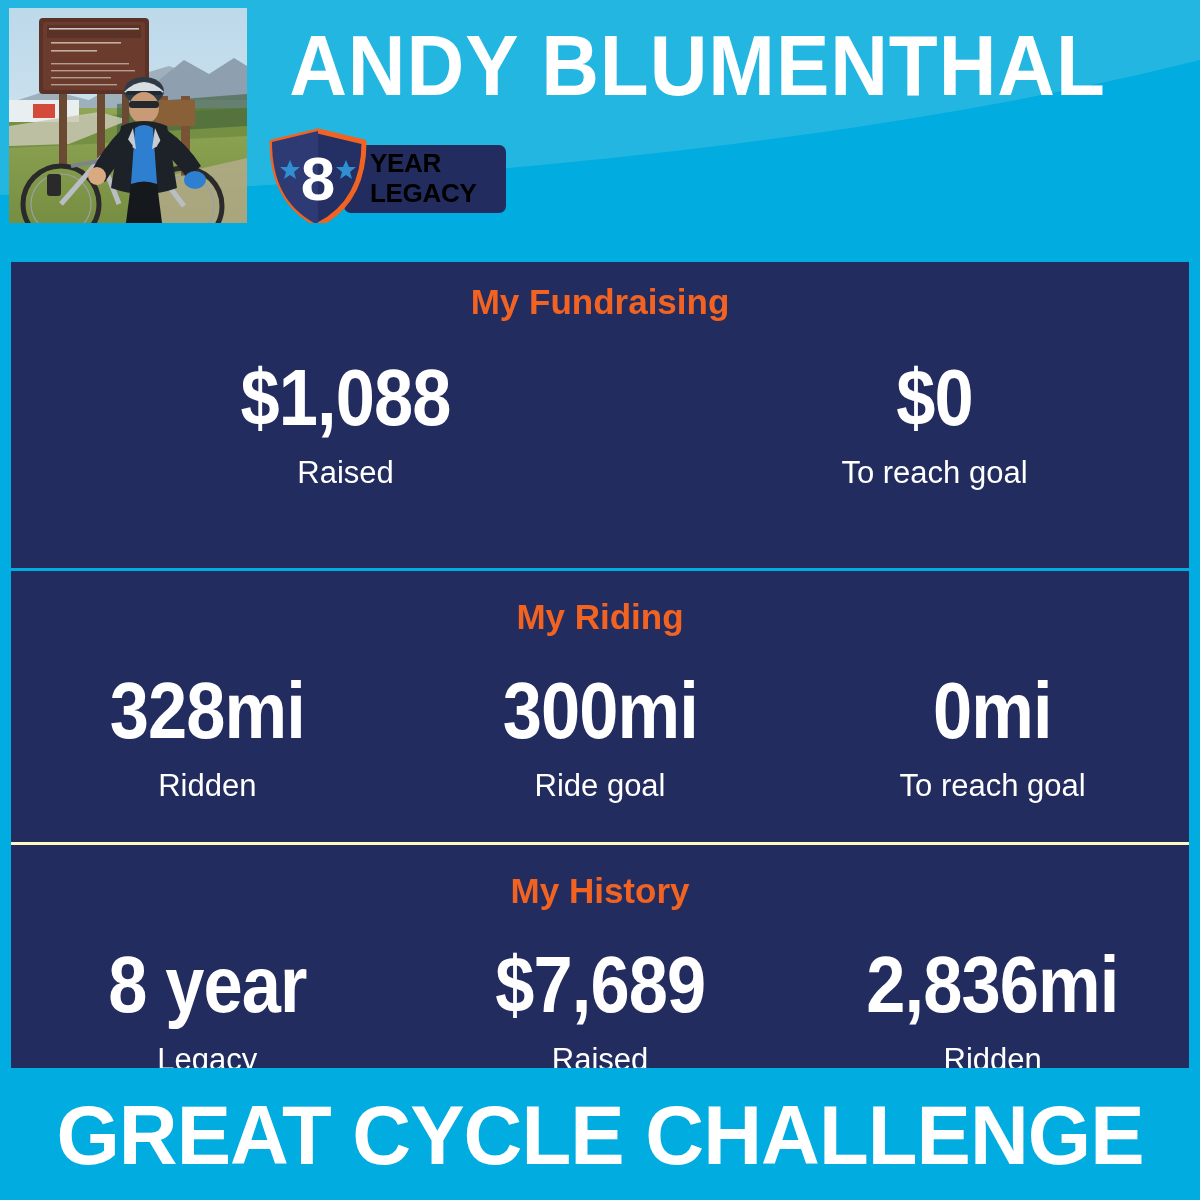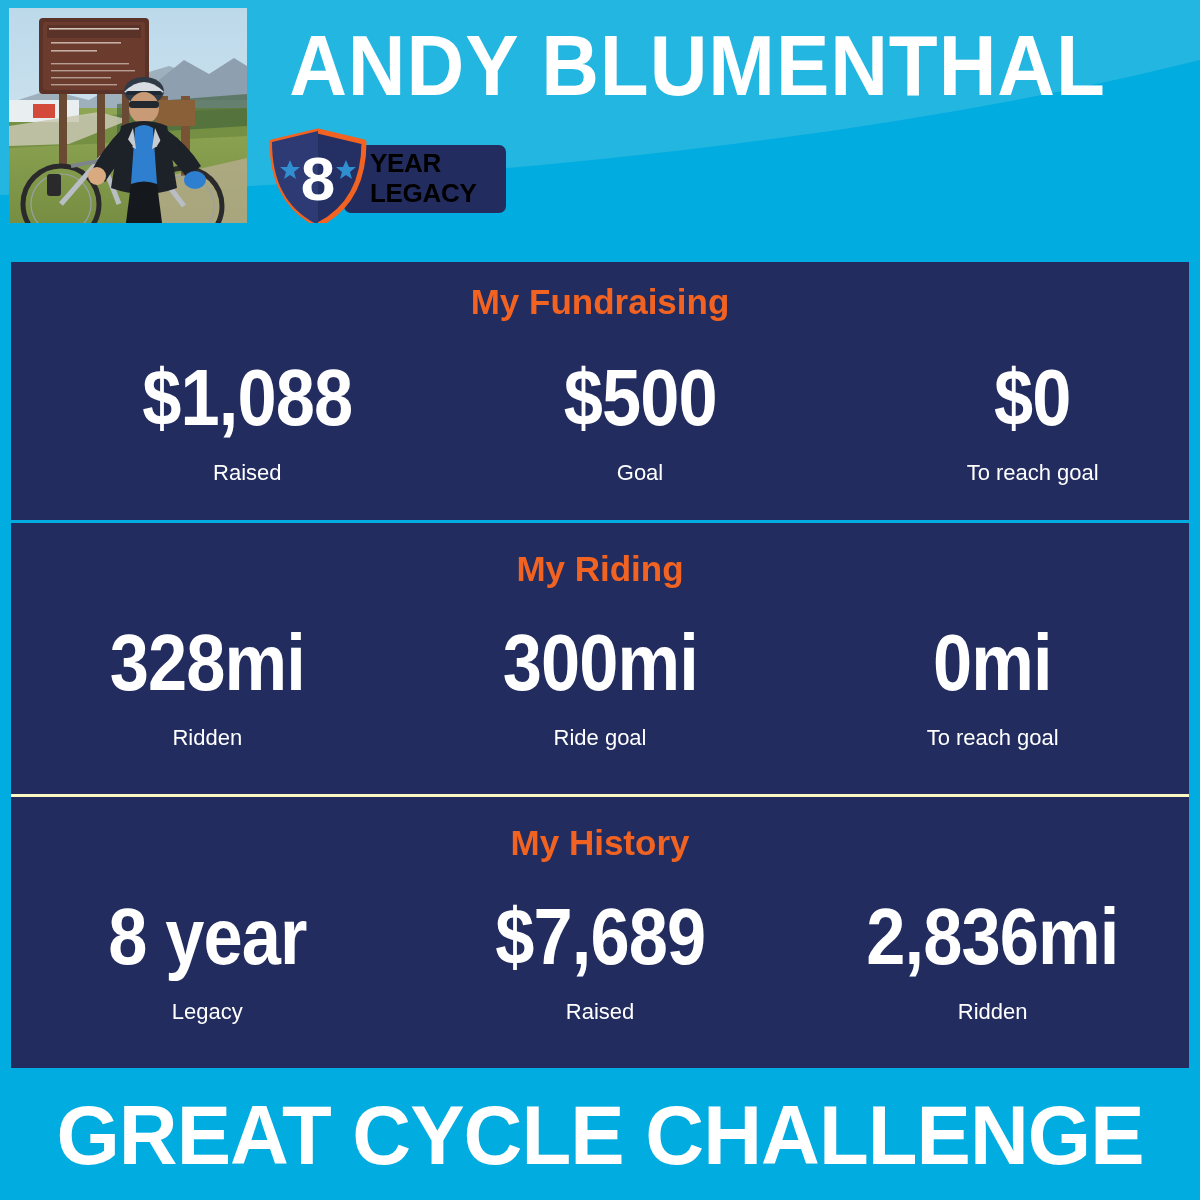--- a/index.html
+++ b/index.html
@@ -113,21 +113,21 @@
     width: 1178px;
     height: 806px;
     background: #222c5f;
   }
   .stats-section {
     position: relative;
     width: 100%;
     box-sizing: border-box;
   }
   .sec-fund   { height: 258px; }
-  .sec-ride   { height: 274px; border-top: 3px solid #00ace0; }
+  .sec-ride   { height: 274px; border-top: 3px solid #00ace0; margin-top: 48px; }
   .sec-hist   { height: 271px; border-top: 3px solid #fef9c3; }
 
   .section-title {
     position: absolute;
     left: 0;
     width: 100%;
     text-align: center;
     color: #f26322;
     font-weight: bold;
     font-size: 35px;
@@ -157,21 +157,21 @@
     font-size: 80px;
     line-height: 96px;
     letter-spacing: -1px;
     transform: scaleX(0.88);
     transform-origin: center center;
     white-space: nowrap;
   }
   .stat-label {
     color: #ffffff;
     font-weight: normal;
-    font-size: 22px;
+    font-size: 31px;
     line-height: 42px;
     margin-top: 6px;
     white-space: nowrap;
   }
 
   
   .footer {
     position: absolute;
     left: 0;
     top: 1068px;
@@ -301,24 +301,20 @@
   <div class="stats-panel">
 
     <div class="stats-section sec-fund">
       <div class="section-title">My Fundraising</div>
       <div class="stat-row">
         <div class="stat-cell">
           <div class="stat-value">$1,088</div>
           <div class="stat-label">Raised</div>
         </div>
         <div class="stat-cell">
-          <div class="stat-value">$500</div>
-          <div class="stat-label">Goal</div>
-        </div>
-        <div class="stat-cell">
           <div class="stat-value">$0</div>
           <div class="stat-label">To reach goal</div>
         </div>
       </div>
     </div>
 
     <div class="stats-section sec-ride">
       <div class="section-title">My Riding</div>
       <div class="stat-row">
         <div class="stat-cell">

